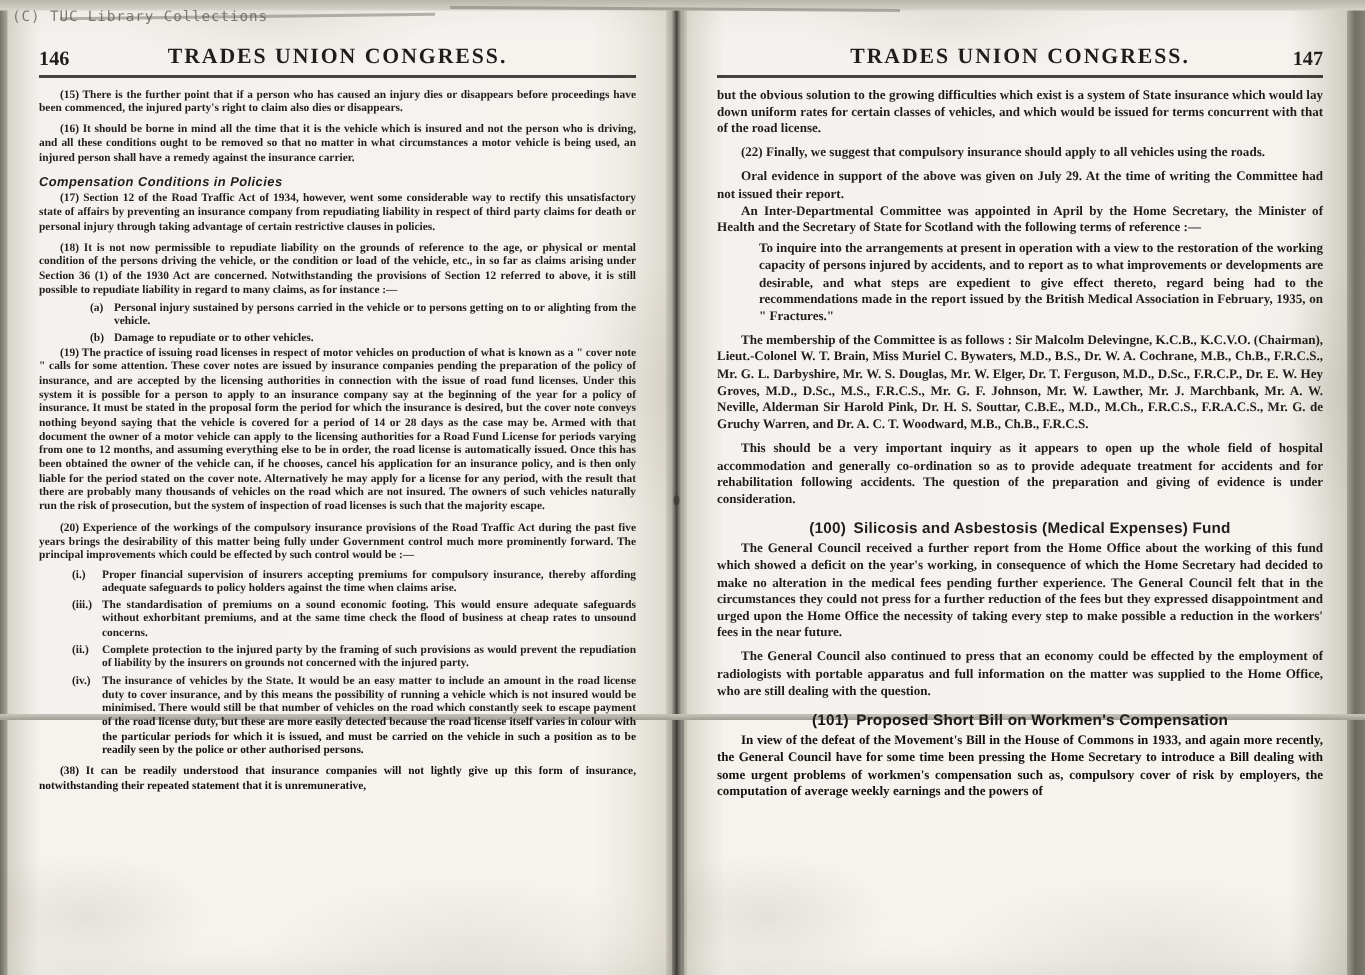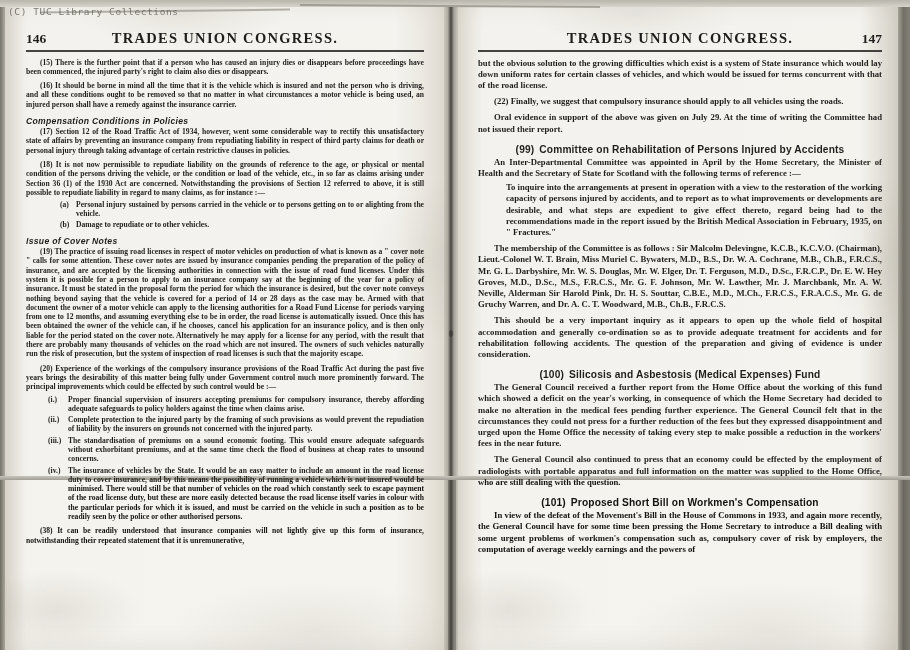--- a/index.html
+++ b/index.html
@@ -190,37 +190,36 @@
       <li>
         <span class="mark">(a)</span>
         <span class="itxt">Personal injury sustained by persons carried in the vehicle or to persons getting on to or alighting from the vehicle.</span>
       </li>
       <li>
         <span class="mark">(b)</span>
         <span class="itxt">Damage to repudiate or to other vehicles.</span>
       </li>
     </ul>
 
-    <h3 class="sub">Issue of Cover Notes</h3>
 
     <p class="body ind">(19) The practice of issuing road licenses in respect of motor vehicles on production of what is known as a " cover note " calls for some attention.   These cover notes are issued by insurance companies pending the preparation of the policy of insurance, and are accepted by the licensing authorities in connection with the issue of road fund licenses. Under this system it is possible for a person to apply to an insurance company say at the beginning of the year for a policy of insurance.   It must be stated in the proposal form the period for which the insurance is desired, but the cover note conveys nothing beyond saying that the vehicle is covered for a period of 14 or 28 days as the case may be.   Armed with that document the owner of a motor vehicle can apply to the licensing authorities for a Road Fund License for periods varying from one to 12 months, and assuming everything else to be in order, the road license is automatically issued.   Once this has been obtained the owner of the vehicle can, if he chooses, cancel his application for an insurance policy, and is then only liable for the period stated on the cover note.   Alternatively he may apply for a license for any period, with the result that there are probably many thousands of vehicles on the road which are not insured.   The owners of such vehicles naturally run the risk of prosecution, but the system of inspection of road licenses is such that the majority escape.</p>
     <p class="body ind gap">(20) Experience of the workings of the compulsory insurance provisions of the Road Traffic Act during the past five years brings the desirability of this matter being fully under Government control much more prominently forward.   The principal improvements which could be effected by such control would be :—</p>
 
     <ul class="roman">
       <li>
         <span class="mark">(i.)</span>
         <span class="itxt">Proper financial supervision of insurers accepting premiums for compulsory insurance, thereby affording adequate safeguards to policy holders against the time when claims arise.</span>
       </li>
       <li>
+        <span class="mark">(iii.)</span>
+        <span class="itxt">The standardisation of premiums on a sound economic footing.   This would ensure adequate safeguards without exhorbitant premiums, and at the same time check the flood of business at cheap rates to unsound concerns.</span>
+      </li>
+      <li>
         <span class="mark">(ii.)</span>
         <span class="itxt">Complete protection to the injured party by the framing of such provisions as would prevent the repudiation of liability by the insurers on grounds not concerned with the injured party.</span>
-      </li>
-      <li>
-        <span class="mark">(iii.)</span>
-        <span class="itxt">The standardisation of premiums on a sound economic footing.   This would ensure adequate safeguards without exhorbitant premiums, and at the same time check the flood of business at cheap rates to unsound concerns.</span>
       </li>
       <li>
         <span class="mark">(iv.)</span>
         <span class="itxt">The insurance of vehicles by the State.   It would be an easy matter to include an amount in the road license duty to cover insurance, and by this means the possibility of running a vehicle which is not insured would be minimised.   There would still be that number of vehicles on the road which constantly seek to escape payment of the road license duty, but these are more easily detected because the road license itself varies in colour with the particular periods for which it is issued, and must be carried on the vehicle in such a position as to be readily seen by the police or other authorised persons.</span>
       </li>
     </ul>
 
     <p class="body ind gap">(38) It can be readily understood that insurance companies will not lightly give up this form of insurance, notwithstanding their repeated statement that it is unremunerative,</p>
   </div>
 
@@ -230,23 +229,20 @@
       <span class="folio" style="visibility:hidden">147</span>
       <span class="htitle">TRADES  UNION  CONGRESS.</span>
       <span class="folio">147</span>
     </div>
     <div class="rule"></div>
 
     <p class="body">but the obvious solution to the growing difficulties which exist is a system of State insurance which would lay down uniform rates for certain classes of vehicles, and which would be issued for terms concurrent with that of the road license.</p>
     <p class="body ind gap">(22) Finally, we suggest that compulsory insurance should apply to all vehicles using the roads.</p>
     <p class="body ind gap">Oral evidence in support of the above was given on July 29.   At the time of writing the Committee had not issued their report.</p>
 
-    <h2 class="sect">
-      <span class="num">(99)</span><span>Committee on Rehabilitation of Persons Injured by Accidents</span>
-    </h2>
     <p class="body ind">An Inter-Departmental Committee was appointed in April by the Home Secretary, the Minister of Health and the Secretary of State for Scotland with the following terms of reference :—</p>
     <blockquote class="quote">To inquire into the arrangements at present in operation with a view to the restoration of the working capacity of persons injured by accidents, and to report as to what improvements or developments are desirable, and what steps are expedient to give effect thereto, regard being had to the recommendations made in the report issued by the British Medical Association in February, 1935, on " Fractures."</blockquote>
     <p class="body ind gap">The membership of the Committee is as follows : Sir Malcolm Delevingne, K.C.B., K.C.V.O. (Chairman), Lieut.-Colonel W. T. Brain, Miss Muriel C. Bywaters, M.D., B.S., Dr. W. A. Cochrane, M.B., Ch.B., F.R.C.S., Mr. G. L. Darbyshire, Mr. W. S. Douglas, Mr. W. Elger, Dr. T. Ferguson, M.D., D.Sc., F.R.C.P., Dr. E. W. Hey Groves, M.D., D.Sc., M.S., F.R.C.S., Mr. G. F. Johnson, Mr. W. Lawther, Mr. J. Marchbank, Mr. A. W. Neville, Alderman Sir Harold Pink, Dr. H. S. Souttar, C.B.E., M.D., M.Ch., F.R.C.S., F.R.A.C.S., Mr. G. de Gruchy Warren, and Dr. A. C. T. Woodward, M.B., Ch.B., F.R.C.S.</p>
     <p class="body ind gap">This should be a very important inquiry as it appears to open up the whole field of hospital accommodation and generally co-ordination so as to provide adequate treatment for accidents and for rehabilitation following accidents.   The question of the preparation and giving of evidence is under consideration.</p>
 
     <h2 class="sect">
       <span class="num">(100)</span><span>Silicosis and Asbestosis (Medical Expenses) Fund</span>
     </h2>
     <p class="body ind">The General Council received a further report from the Home Office about the working of this fund which showed a deficit on the year's working, in consequence of which the Home Secretary had decided to make no alteration in the medical fees pending further experience.   The General Council felt that in the circumstances they could not press for a further reduction of the fees but they expressed disappointment and urged upon the Home Office the necessity of taking every step to make possible a reduction in the workers' fees in the near future.</p>
     <p class="body ind gap">The General Council also continued to press that an economy could be effected by the employment of radiologists with portable apparatus and full information on the matter was supplied to the Home Office, who are still dealing with the question.</p>

